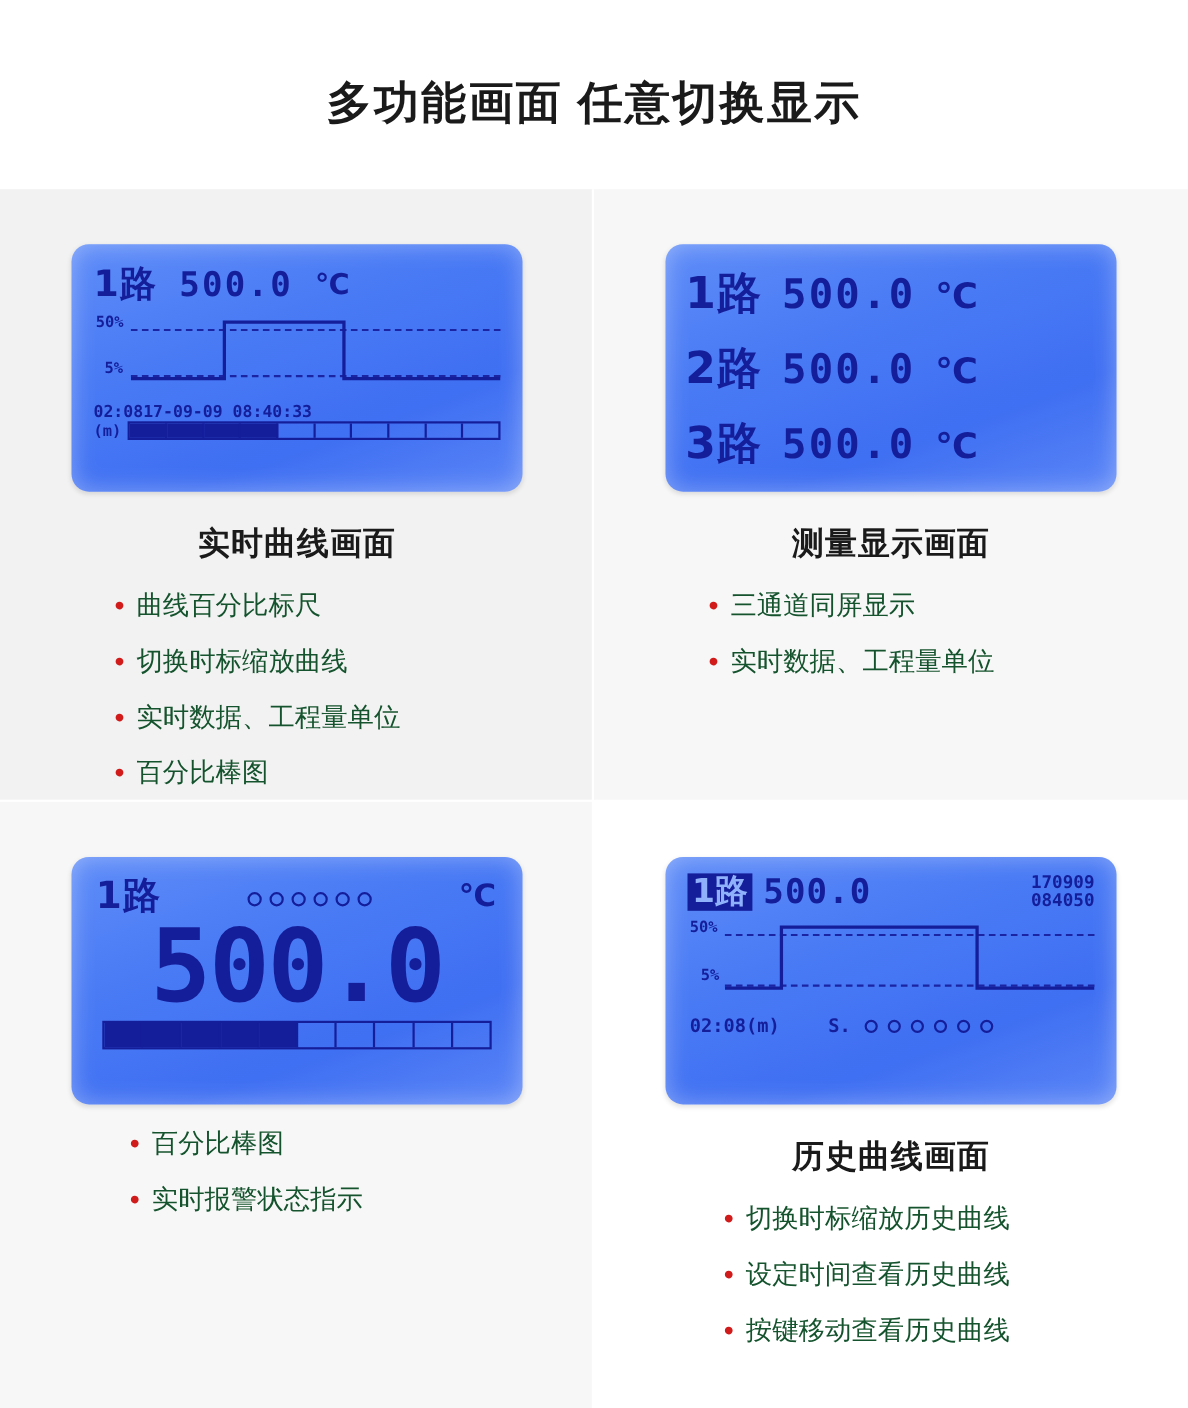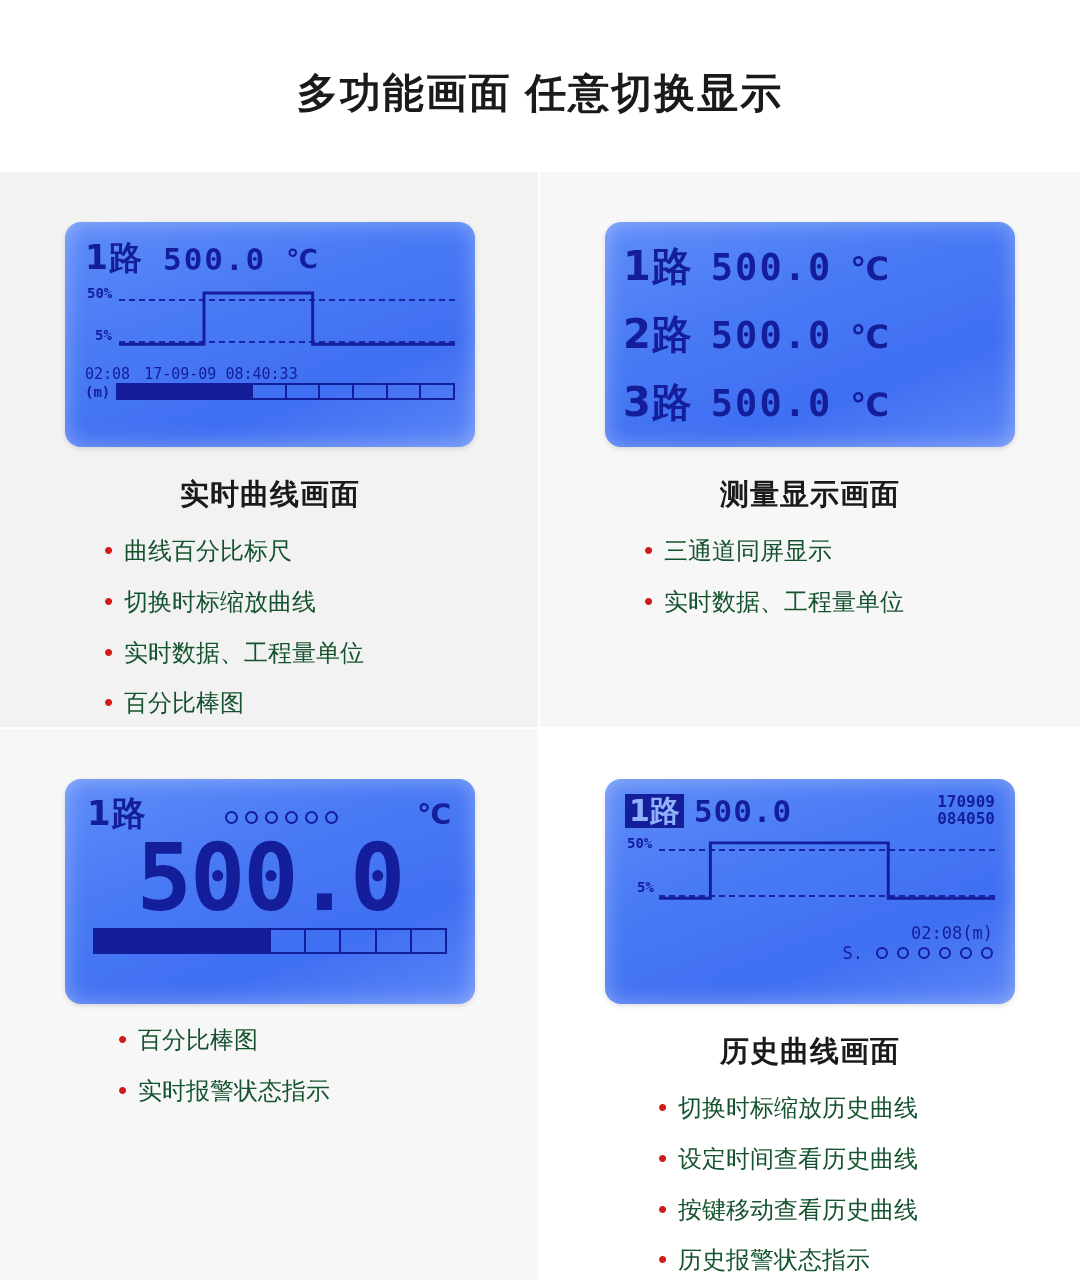--- a/index.html
+++ b/index.html
@@ -78,21 +78,21 @@
   .s1-head .lcd-ch { font-size: 33px; }
   .s1-head .lcd-val { font-size: 31px; }
   .s1-head .lcd-unit { font-size: 26px; }
   .s1-plot { position: relative; height: 78px; margin: 2px 6px 0 6px; }
   .s1-lbl { position: absolute; font-size: 14px; font-weight: bold; color: #141d9a; font-family: "DejaVu Sans Mono", monospace;}
   .s1-dash {
     position: absolute; left: 34px; right: 0; height: 0;
     border-top: 2px dashed #1b25a4;
   }
   .s1-curve { position: absolute; left: 34px; right: 0; top: 0; bottom: 0; }
-  .s1-time { display: flex; gap: 14px; font-size: 15px; font-weight: normal; padding: 2px 6px 0 6px; color:#141d9a; }
+  .s1-time { display: flex; font-size: 15px; font-weight: bold; padding: 2px 6px 0 6px; color:#141d9a; }
   .s1-bar-row { display: flex; align-items: center; gap: 6px; padding: 0 6px; }
   .s1-bar-lbl { font-size: 14px; font-weight: bold; color:#141d9a; }
   .barmeter {
     flex: 1; height: 17px;
     border: 2px solid #141d9a;
     display: flex;
     background: transparent;
   }
   .barmeter .seg { flex: 1; border-right: 2px solid #141d9a; }
   .barmeter .seg:last-child { border-right: none; }
@@ -124,21 +124,21 @@
   
   .s4-head { display: flex; align-items: center; padding: 4px 6px 0 6px; gap: 10px; }
   .s4-chip {
     background: #141d9a; color: #8fb0fb; padding: 1px 4px;
     font-size: 30px; font-weight: bold; font-family: "DejaVu Sans", sans-serif;
     line-height: 1.05;
   }
   .s4-val { font-size: 31px; font-weight: bold; color:#141d9a; font-family: "DejaVu Sans Mono", monospace; letter-spacing:1px;}
   .s4-stamp { font-size: 16px; font-weight: bold; line-height: 1.05; color:#141d9a; font-family: "DejaVu Sans Mono", monospace; margin-left: auto;}
   .s4-plot { position: relative; height: 86px; margin: 4px 6px 0 6px; }
-  .s4-foot { display: flex; align-items: flex-end; padding: 4px 8px 0 8px; font-size: 17px; font-weight: normal; color:#141d9a;flex-direction:column;}
+  .s4-foot { display: flex; align-items: flex-start; padding: 4px 8px 0 8px; font-size: 17px; font-weight: bold; color:#141d9a;}
   .s4-foot .dots { display: flex; gap: 9px; margin-left: 44px; align-items: center;}
   .s4-foot .dots i { width: 12px; height: 12px; border: 2px solid #141d9a; border-radius: 50%; display:block;}
 
   .caption {
     text-align: center;
     font-size: 29px;
     font-weight: bold;
     color: #1a1a1a;
     margin-top: 28px;
     letter-spacing: 1px;
@@ -334,17 +334,16 @@
           </span>
         </div>
       </div>
     </div>
 
     <div class="caption">历史曲线画面</div>
     <ul class="bullets c4">
       <li>切换时标缩放历史曲线</li>
       <li>设定时间查看历史曲线</li>
       <li>按键移动查看历史曲线</li>
-      <li>历史报警状态指示</li>
     </ul>
   </div>
 
 </div>
 
 </body></html>

